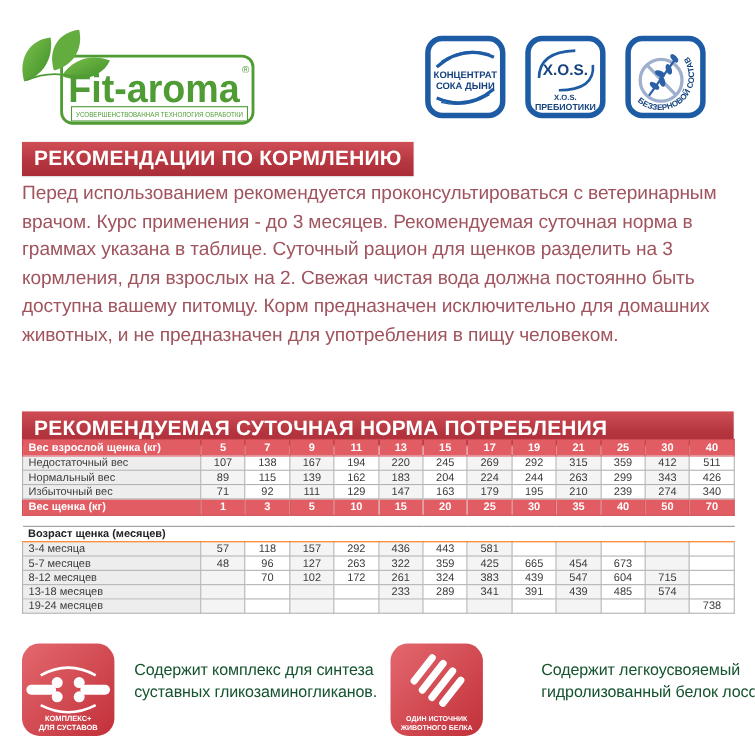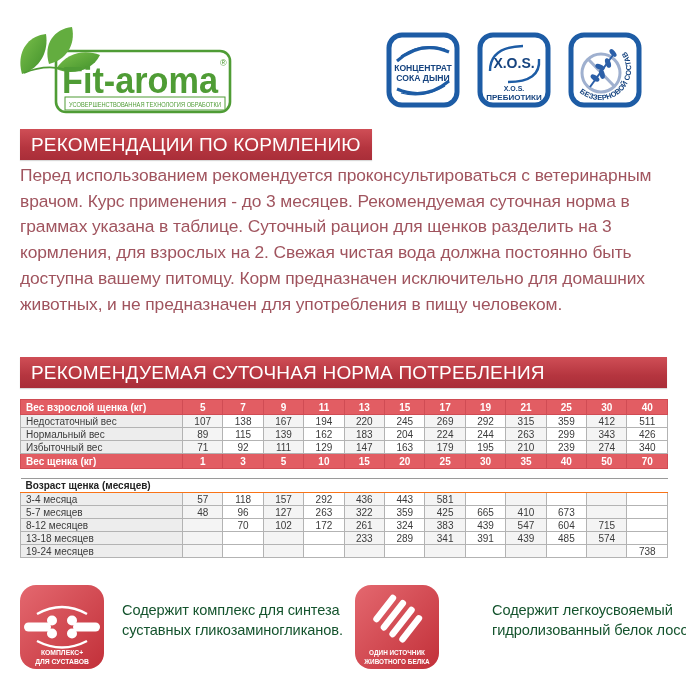--- a/index.html
+++ b/index.html
@@ -4,26 +4,26 @@
 <style>
   html,body{margin:0;padding:0;}
   body{
     width:686px;height:686px;position:relative;background:#ffffff;
     font-family:"Liberation Sans", sans-serif; overflow:hidden;
   }
   .abs{position:absolute;}
   
   .banner{
     background:linear-gradient(180deg,#cf4e56 0%,#b5353f 60%,#a92e39 100%);
-    color:#fff;font-weight:normal;font-size:19px;line-height:31px;height:31px;
+    color:#fff;font-weight:bold;font-size:19px;line-height:31px;height:31px;
     padding:0 11px;letter-spacing:.2px;box-shadow:0 1px 1px rgba(0,0,0,.15);
     white-space:nowrap;
   }
   .banner1{left:20px;top:129px;display:inline-block;}
-  .banner2{left:20px;top:357px;width:625px;}
+  .banner2{left:20px;top:374px;width:625px;}
   
   .para{
     left:20px;top:163px;width:650px;
     color:#a0545e;font-size:17.4px;line-height:25.7px;letter-spacing:-0.1px;
   }
   
   .norm-table{
     left:20px;top:399px;width:648px;
     border-collapse:collapse;table-layout:fixed;font-size:10px;
   }
@@ -241,21 +241,21 @@
       <tr>
         <td class="lbl">5-7 месяцев</td>
         <td class="alt">48</td>
         <td>96</td>
         <td class="alt">127</td>
         <td>263</td>
         <td class="alt">322</td>
         <td>359</td>
         <td class="alt">425</td>
         <td>665</td>
-        <td class="alt">410</td>
+        <td class="alt">454</td>
         <td>673</td>
         <td class="alt"></td>
         <td></td>
       </tr>
       <tr>
         <td class="lbl">8-12 месяцев</td>
         <td class="alt"></td>
         <td>70</td>
         <td class="alt">102</td>
         <td>172</td>

